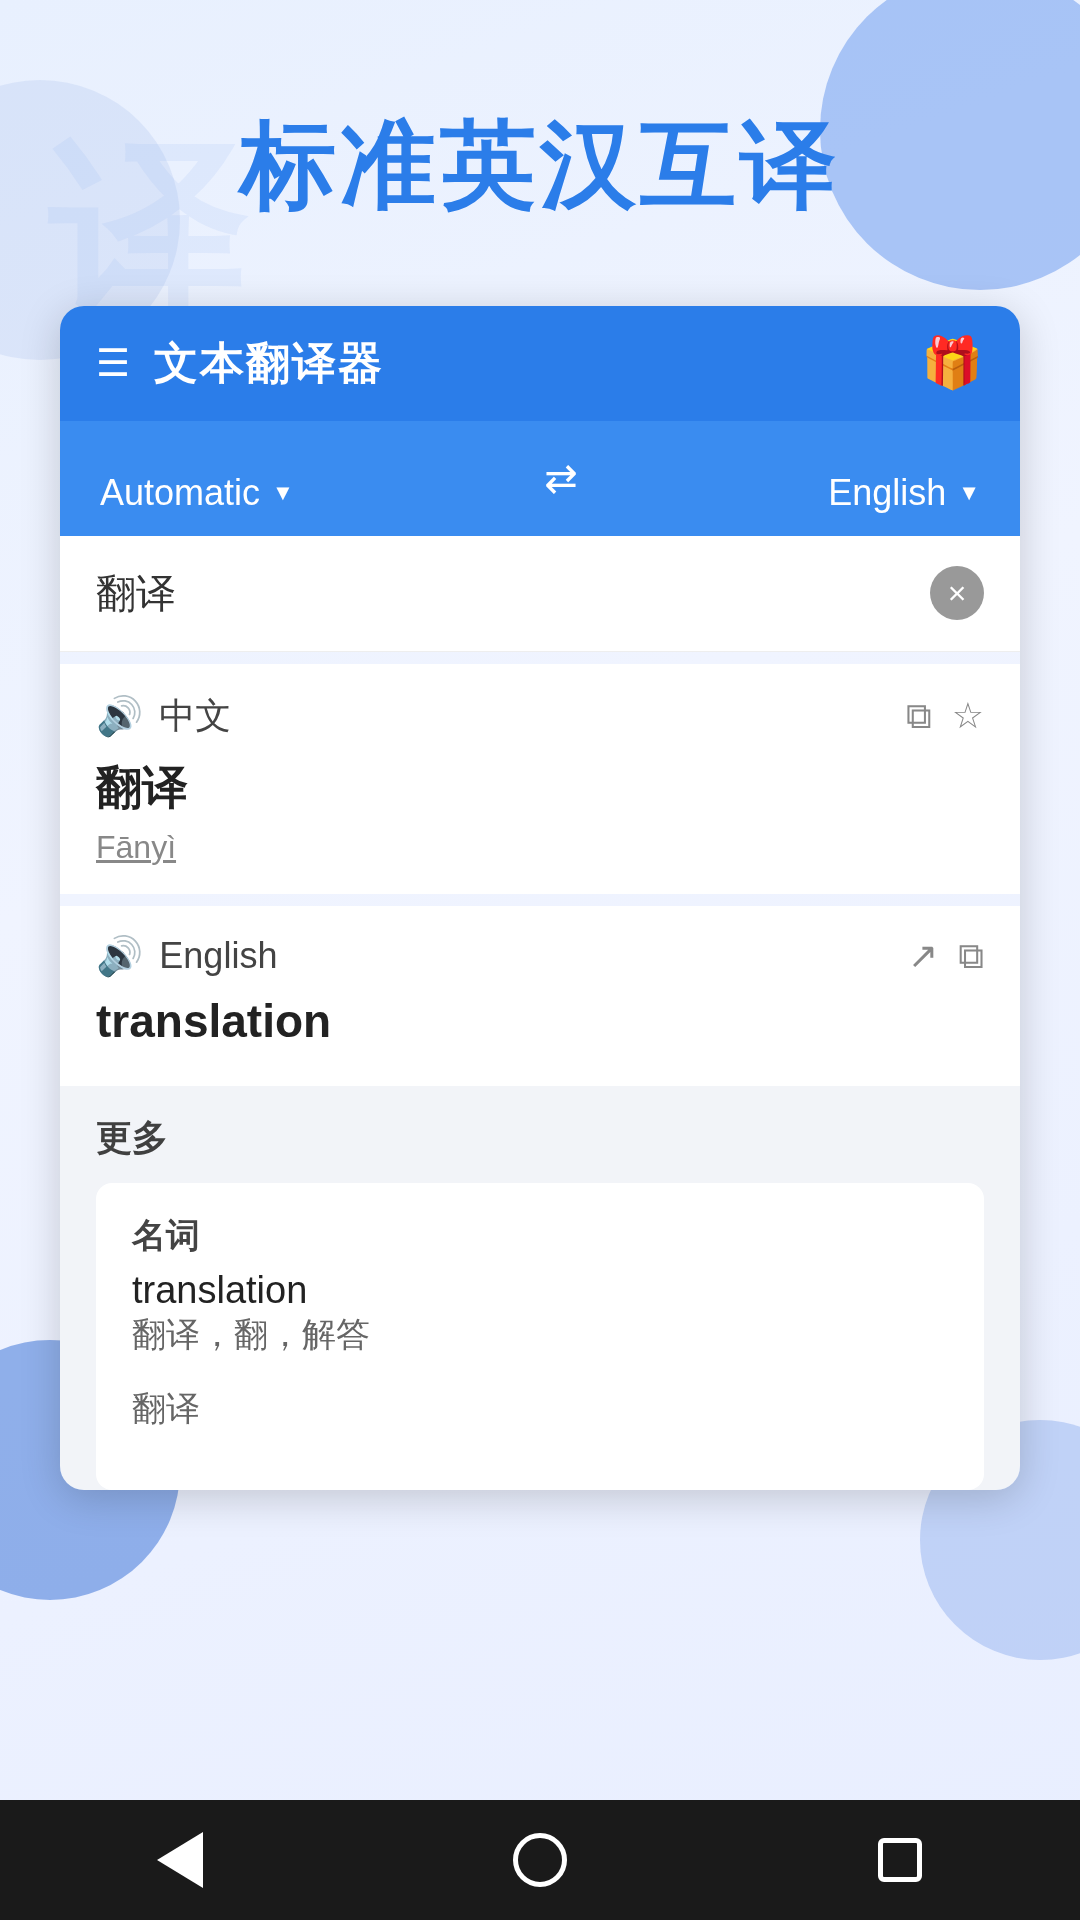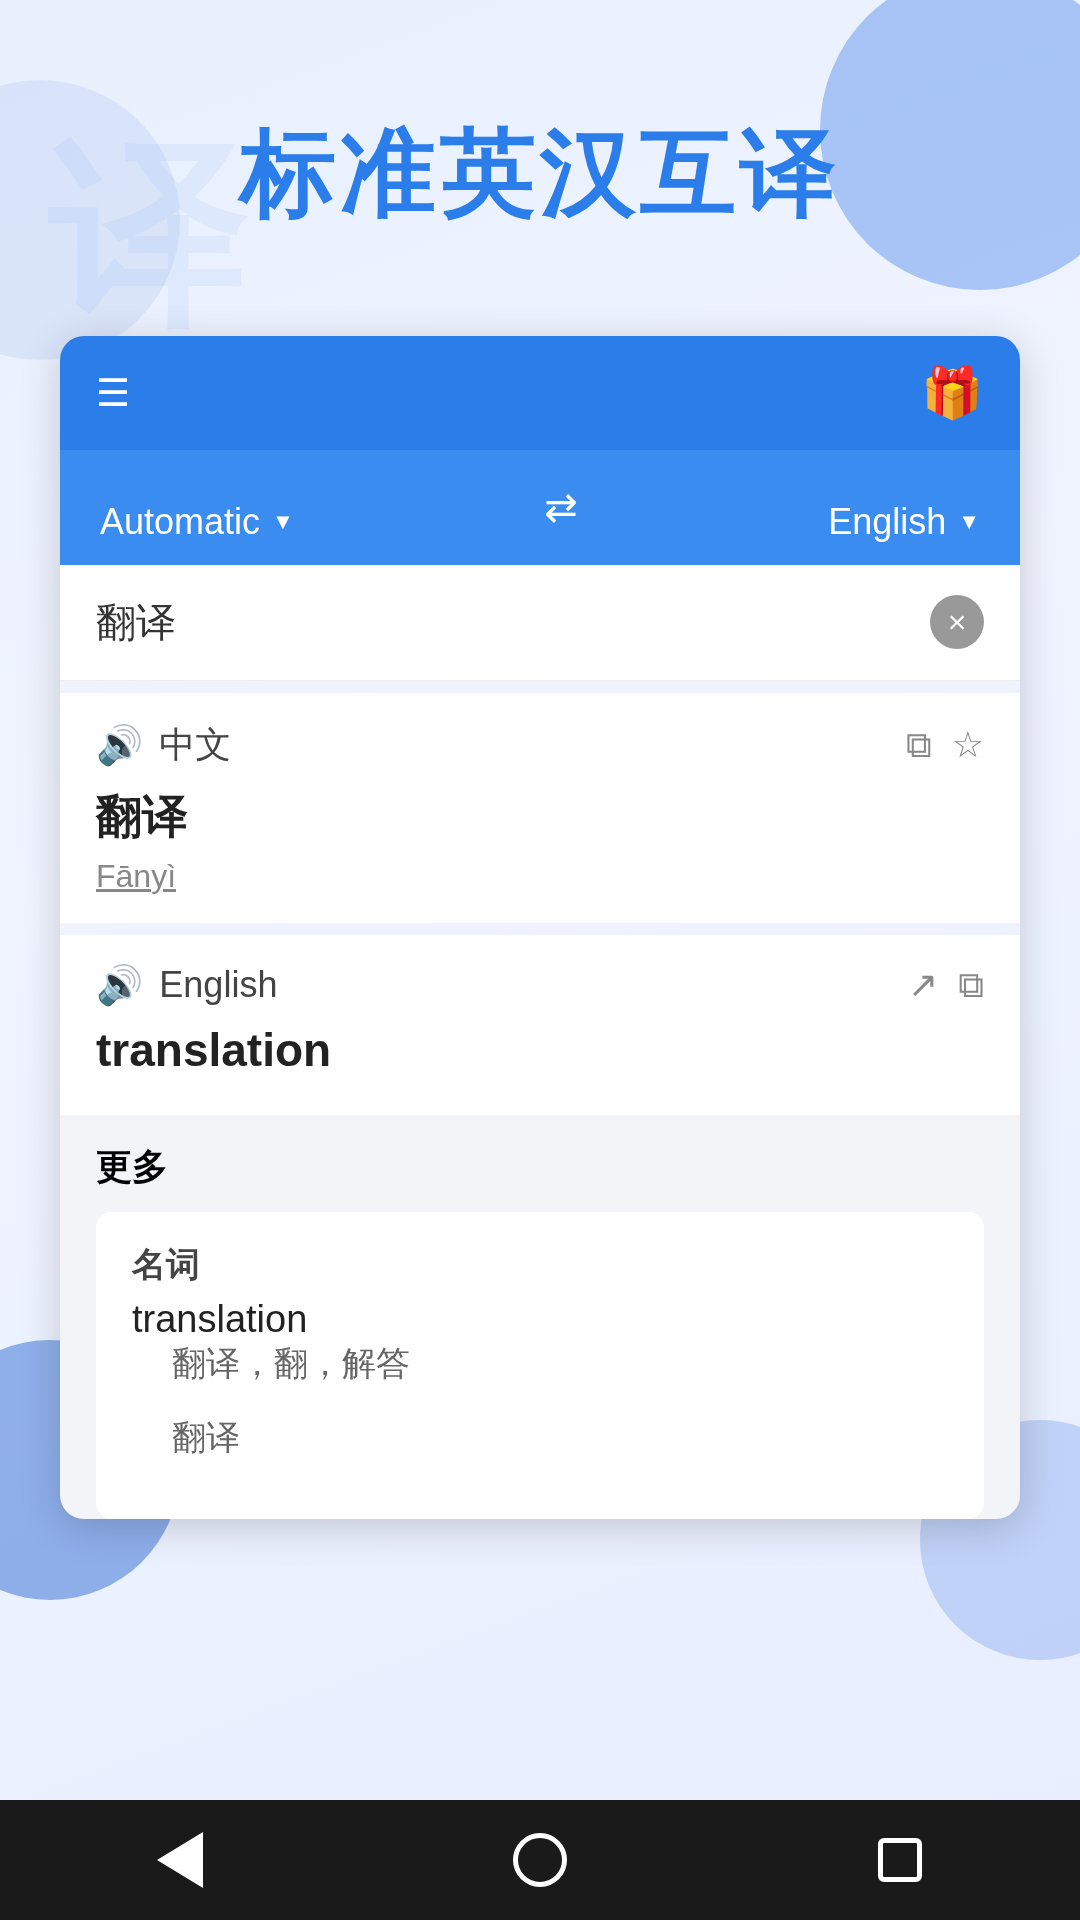--- a/index.html
+++ b/index.html
@@ -68,21 +68,21 @@
       text-align: center;
       padding: 120px 60px 80px;
       z-index: 10;
     }
     .hero-title {
       font-size: 96px;
       font-weight: 900;
       color: #2b7de9;
       letter-spacing: 4px;
       line-height: 1.1;
-      margin-bottom: 30px;
+      font-family: Liberation Mono, monospace;
     }
     .hero-subtitle {
       font-size: 52px;
       color: #555;
       letter-spacing: 2px;
     }
 
     
     .app-container {
       position: relative;
@@ -219,21 +219,21 @@
       text-decoration: underline;
     }
 
     
     .more-section {
       background: #f2f4f8;
       padding: 28px 36px 0;
     }
     .more-label {
       font-size: 36px;
-      color: #000000;
+      color: #404040;
       font-weight: 600;
       margin-bottom: 20px;
     }
     .more-card {
       background: white;
       padding: 30px 36px;
       border-radius: 16px;
     }
     .word-type {
       font-size: 34px;
@@ -245,21 +245,20 @@
       margin-bottom: 28px;
     }
     .word-entry-en {
       font-size: 38px;
       color: #222;
       font-weight: 500;
     }
     .word-entry-cn {
       font-size: 34px;
       color: #666;
-      margin-left: 40px;
     }
 
     
     .bottom-nav {
       position: absolute;
       bottom: 0;
       left: 0;
       right: 0;
       height: 120px;
       background: #1a1a1a;
@@ -307,20 +306,21 @@
 
 <div class="hero-section">
   <div class="hero-title">标准英汉互译</div>
 </div>
 
 <div class="app-container">
 
   <div class="app-header">
     <div class="app-header-left">
       <div class="menu-icon">☰</div>
+      <div class="app-title">文本翻译器</div>
     </div>
     <div class="gift-icon">🎁</div>
   </div>
 
   <div class="lang-bar">
     <div class="lang-selector">
       <span>Automatic</span>
       <span class="lang-dropdown-arrow">▼</span>
     </div>
     <div class="swap-icon">⇄</div>

